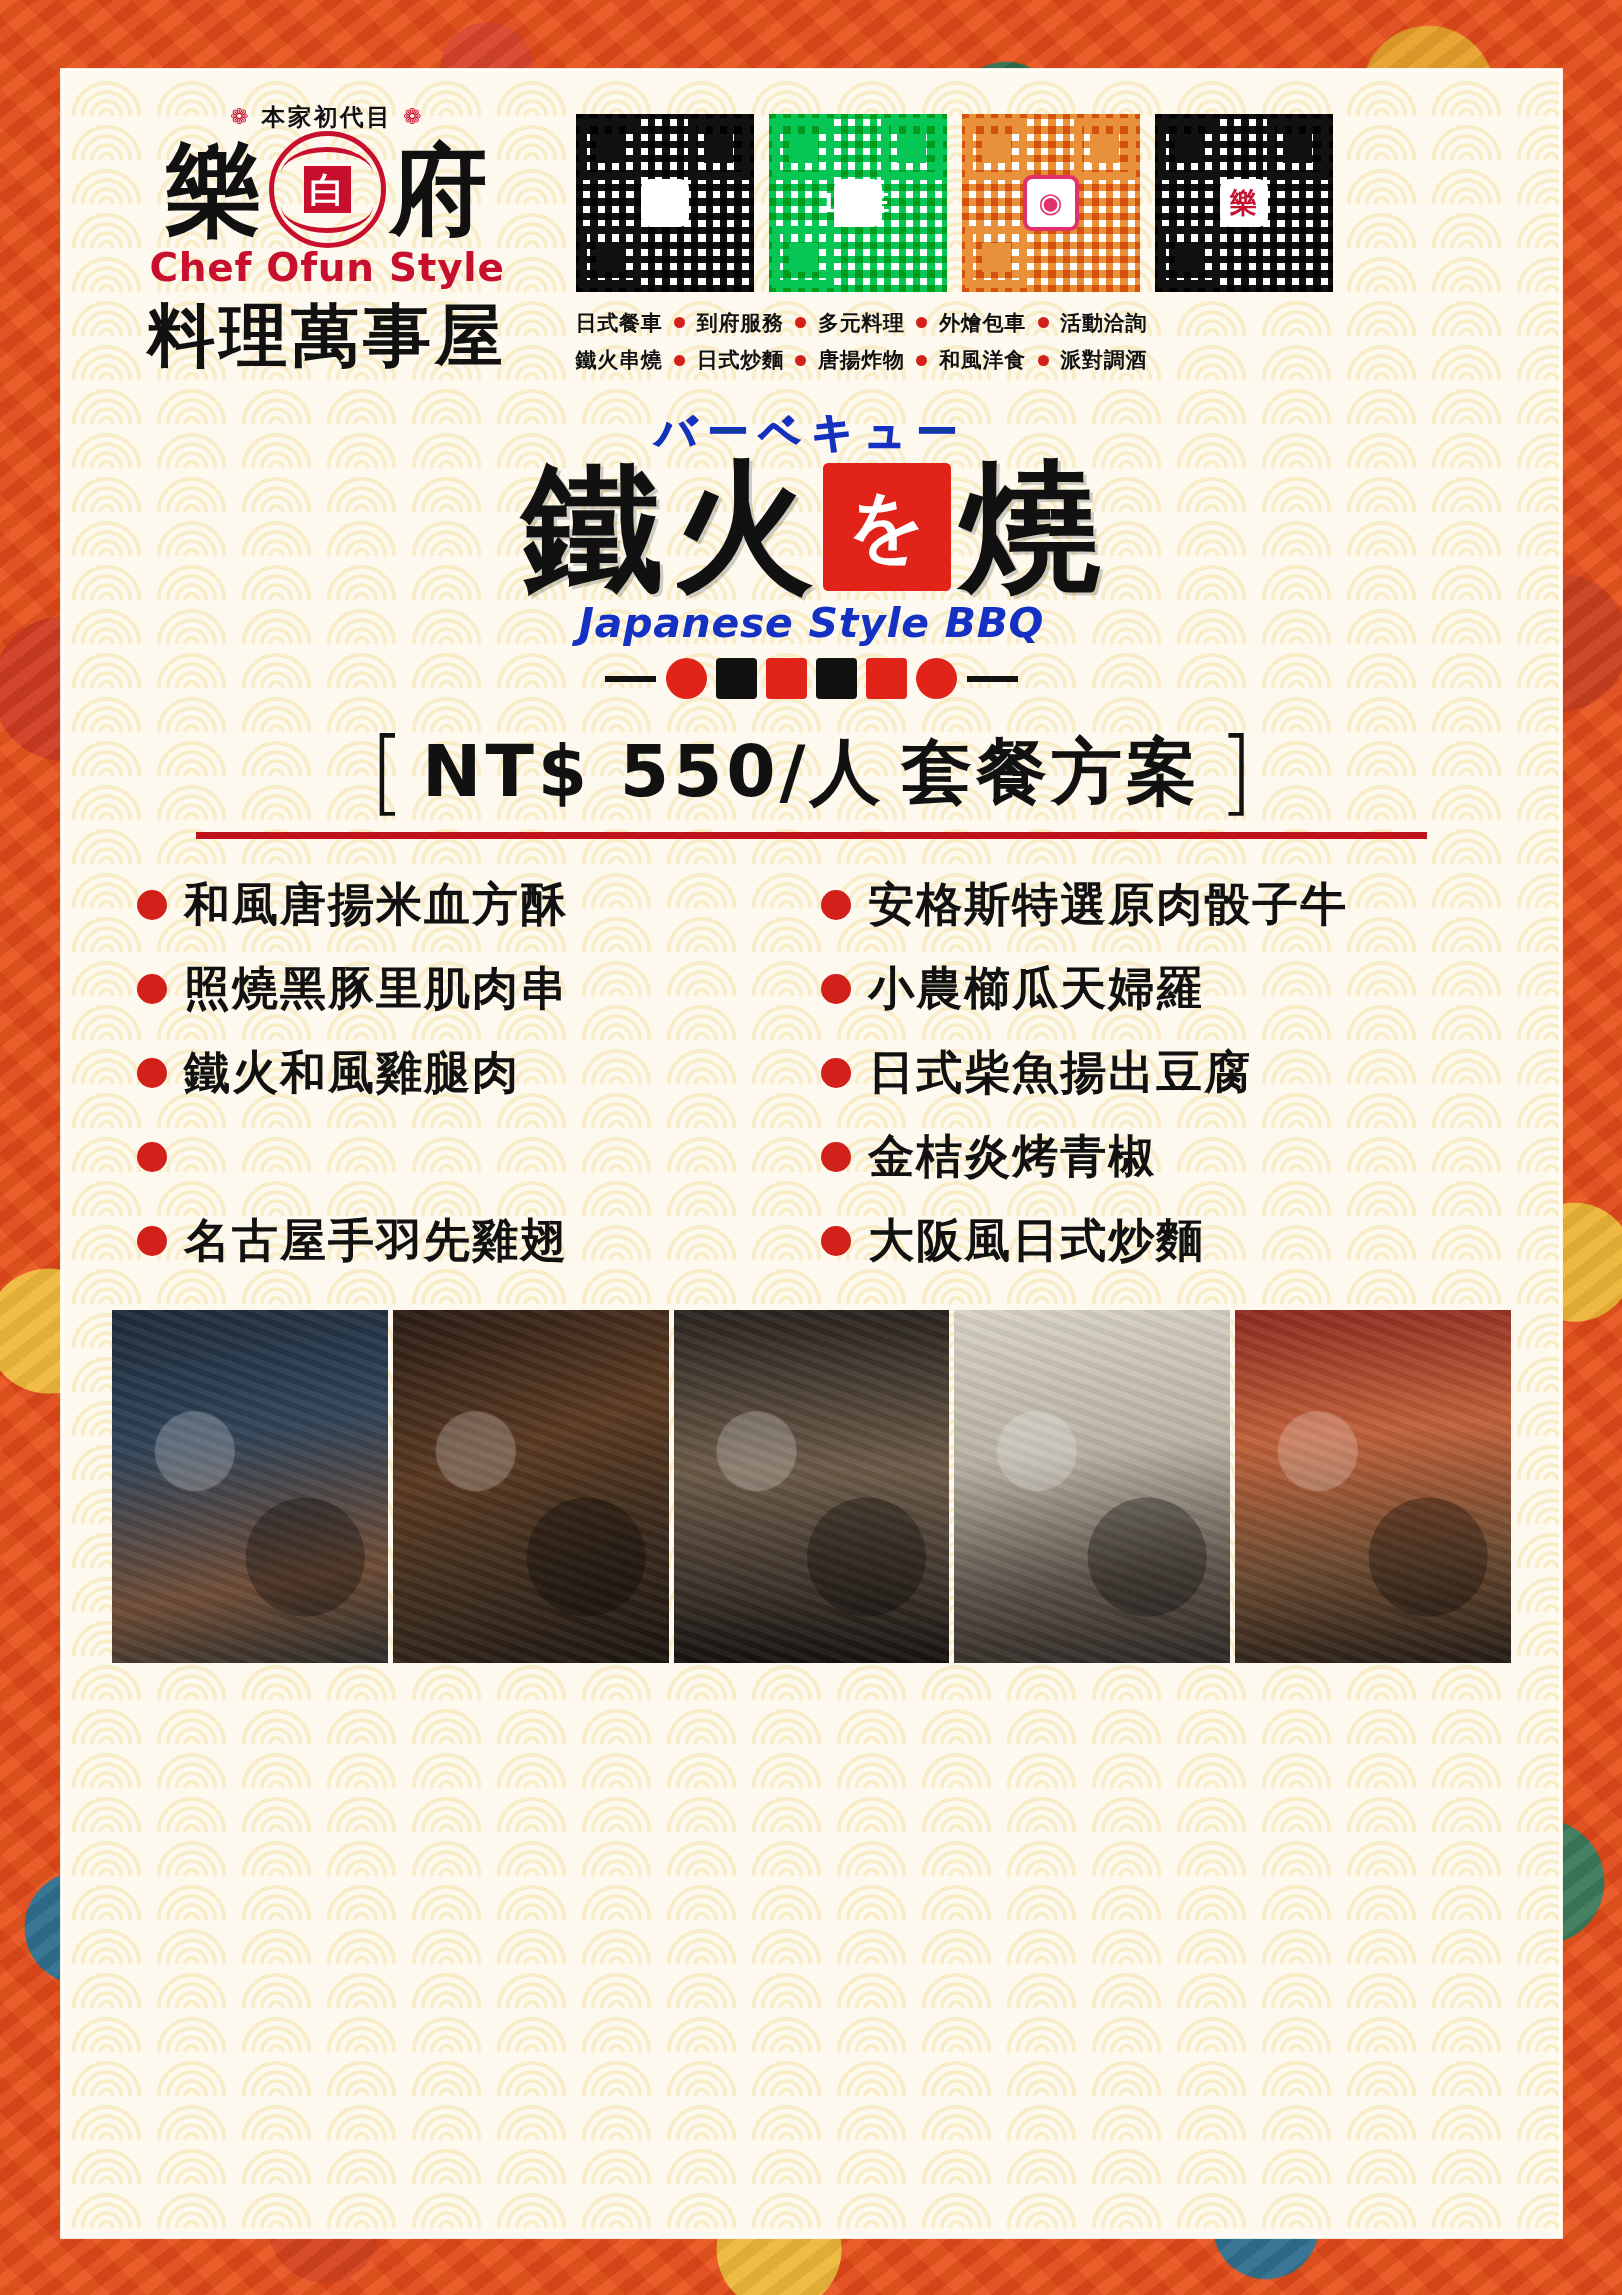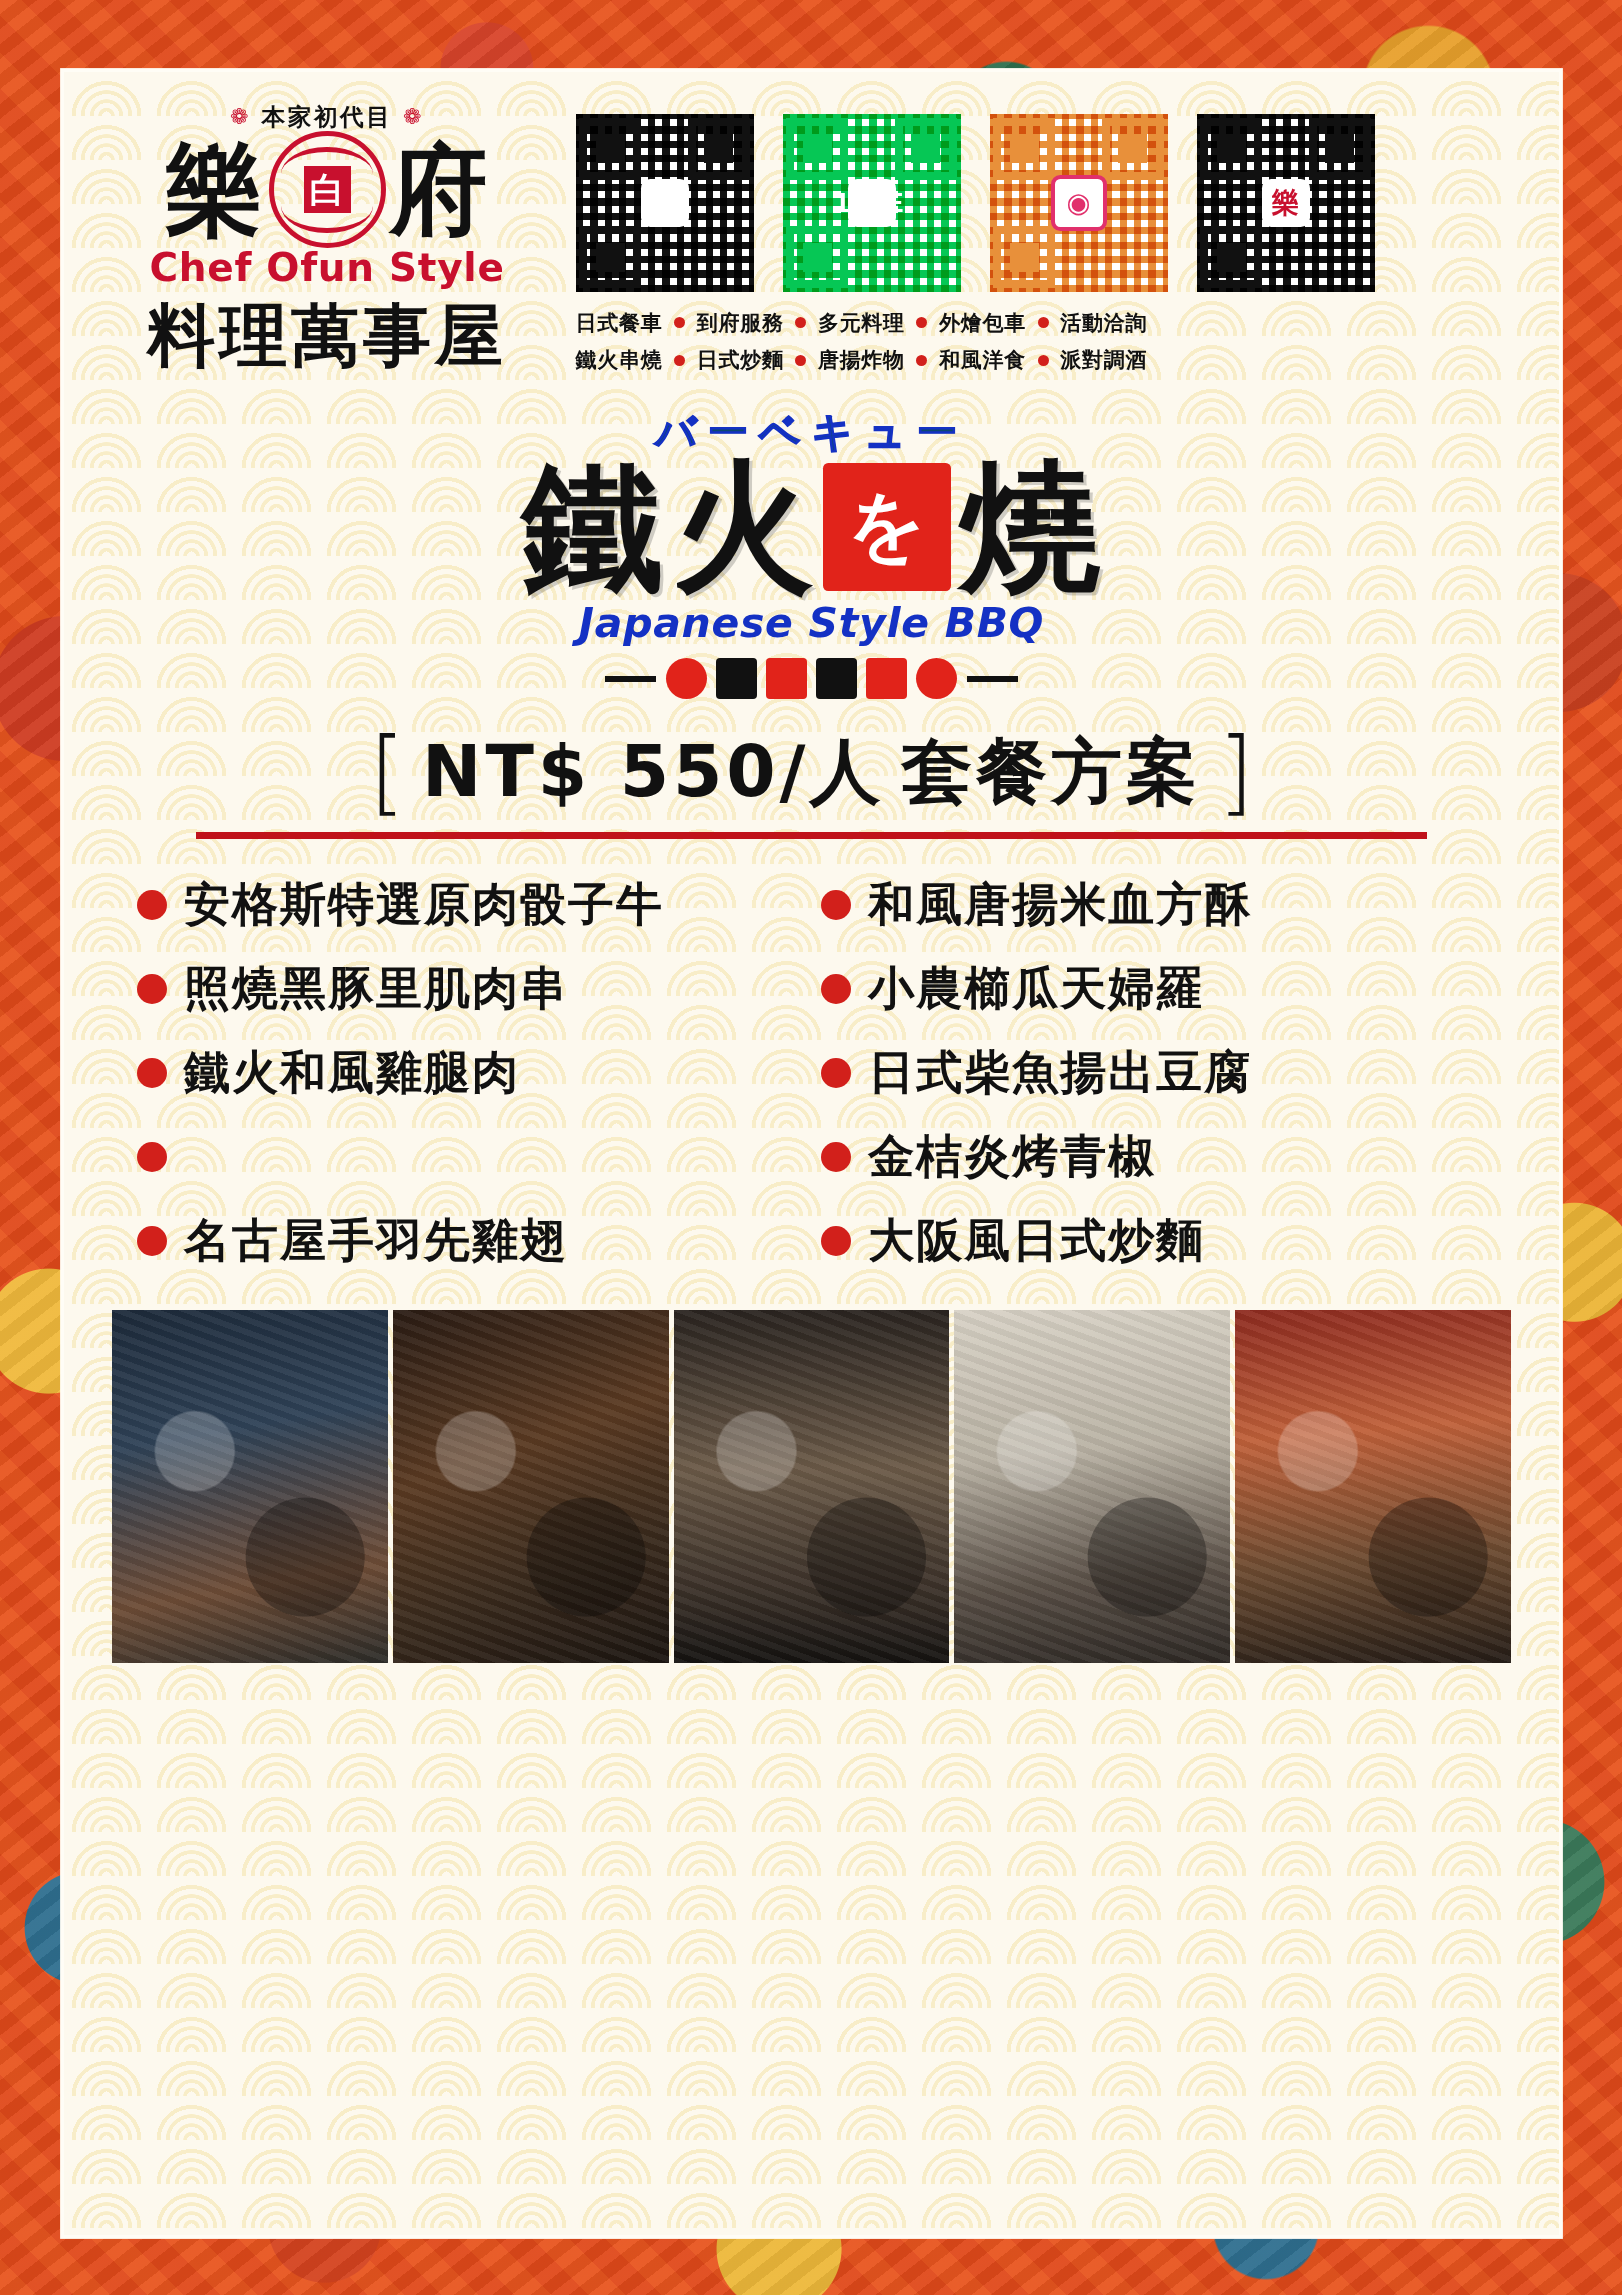--- a/index.html
+++ b/index.html
@@ -95,21 +95,21 @@
     font-family:"DejaVu Sans",sans-serif;
     font-size:39px;font-weight:bold;color:#c8102e;letter-spacing:0.7px;
     margin-top:-3.9px;
   }
   .brand-sub{
     font-family:"DejaVu Serif","Liberation Serif",serif;
     font-size:68px;font-weight:bold;color:#111;letter-spacing:3.9px;margin-top:1.3px;
   }
 
   .header-right{flex:1;padding-top:18.3px;}
-  .qr-row{display:flex;gap:29px;justify-content:flex-start;}
+  .qr-row{display:flex;gap:15px;justify-content:flex-start;}
   .qr{
     width:178px;height:178px;position:relative;
     background:#fff;
   }
   .qr .noise{position:absolute;inset:0;}
   .qr .badge{
     position:absolute;left:50%;top:50%;transform:translate(-50%,-50%);
     width:48px;height:48px;border-radius:9.2px;background:#fff;
     display:flex;align-items:center;justify-content:center;
     font-size:27.5px;font-weight:bold;
@@ -389,25 +389,25 @@
       <span class="bracket">[</span>
       <span class="price">NT$ 550/人</span>
       <span class="price cjk">套餐方案</span>
       <span class="bracket">]</span>
     </div>
     <div class="rule"></div>
 
     <div class="menu">
       <div class="menu-item">
         <span class="bullet"></span>
+        <span class="label">和風唐揚米血方酥</span>
+      </div>
+      <div class="menu-item">
+        <span class="bullet"></span>
         <span class="label">安格斯特選原肉骰子牛</span>
-      </div>
-      <div class="menu-item">
-        <span class="bullet"></span>
-        <span class="label">和風唐揚米血方酥</span>
       </div>
 
       <div class="menu-item">
         <span class="bullet"></span>
         <span class="label">照燒黑豚里肌肉串</span>
       </div>
       <div class="menu-item">
         <span class="bullet"></span>
         <span class="label">小農櫛瓜天婦羅</span>
       </div>

